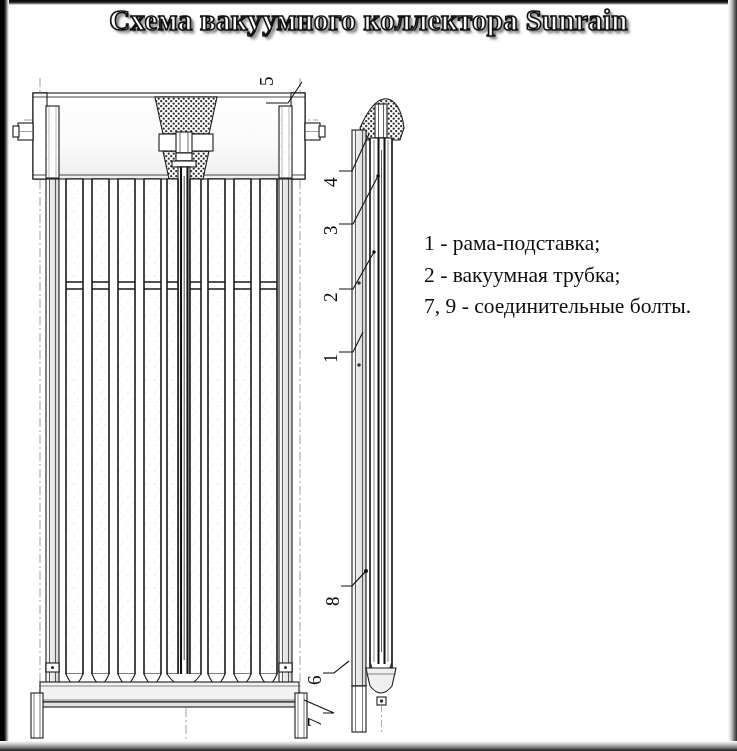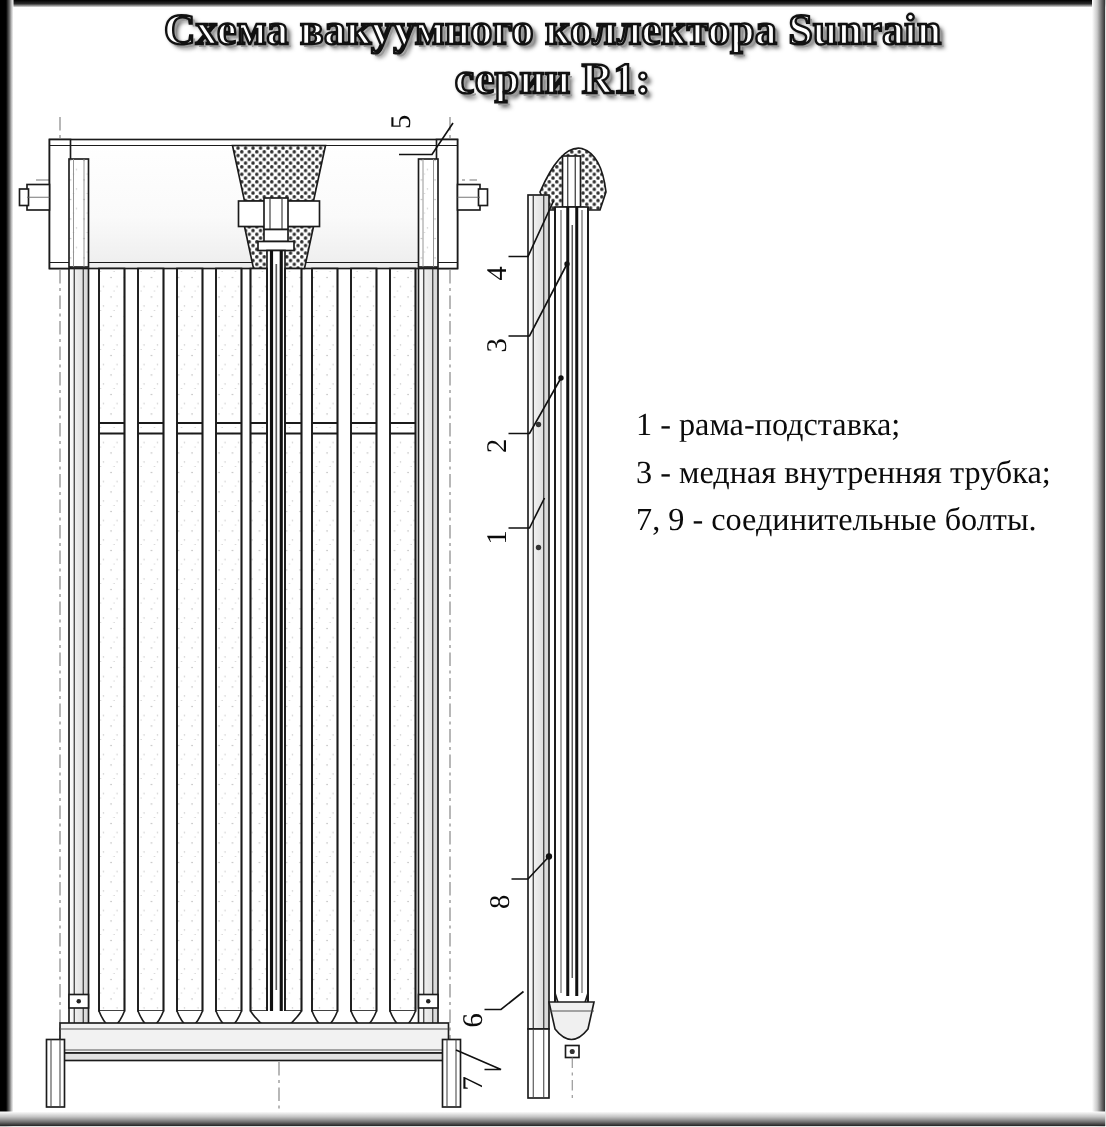--- a/index.html
+++ b/index.html
@@ -62,21 +62,20 @@
     position:absolute;left:0;top:0;width:737px;height:751px;
   }
   #drawing svg{display:block;}
 
   
   #legend{
     position:absolute;
     left:424px;top:228px;
     width:292px;
     z-index:30;
-    margin-top:40px;
   }
   .legend-row{
     font-family:"Liberation Serif", serif;
     font-size:21.5px;
     line-height:31.5px;
     color:#0b0b0b;
     white-space:normal;
   }
 </style>
 </head>
@@ -84,21 +83,20 @@
 
 <div id="page">
 
   <div id="frame-top"></div>
   <div id="frame-left"></div>
   <div id="frame-right"></div>
   <div id="frame-bottom"></div>
 
   <div id="title-block">
     <div class="title-line">Схема вакуумного коллектора Sunrain</div>
-    <div class="title-line">серии R1:</div>
   </div>
 
   <div id="drawing">
   <svg width="737" height="751" viewBox="0 0 737 751" xmlns="http://www.w3.org/2000/svg">
     <defs>
 
       <pattern id="stipple" width="5" height="5" patternUnits="userSpaceOnUse">
         <rect width="5" height="5" fill="#ffffff"></rect>
         <circle cx="1.2" cy="1.2" r="1.15" fill="#2e2e2e"></circle>
         <circle cx="3.7" cy="3.7" r="1.15" fill="#2e2e2e"></circle>
@@ -378,17 +376,17 @@
       <text transform="translate(337,363) rotate(-90)">1</text>
       <text transform="translate(339,606) rotate(-90)">8</text>
       <text transform="translate(321,685) rotate(-90)">6</text>
       <text transform="translate(321,727) rotate(-90)">7</text>
     </g>
   </svg>
   </div>
 
   <div id="legend">
     <div class="legend-row">1 - рама-подставка;</div>
-    <div class="legend-row">3 - медная внутренняя трубка;</div>
+    <div class="legend-row">2 - вакуумная трубка;</div>
     <div class="legend-row">7, 9 - соединительные болты.</div>
   </div>
 
 </div>
 
 </body></html>

